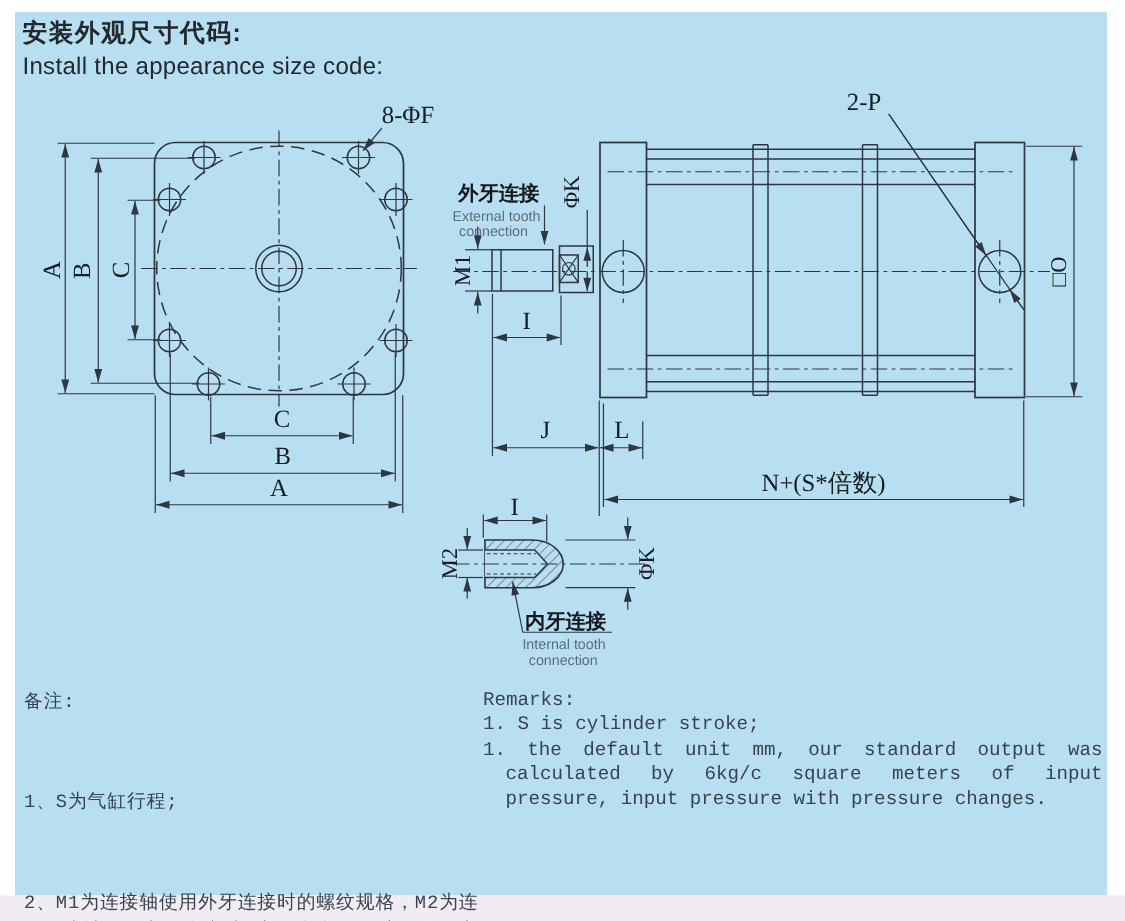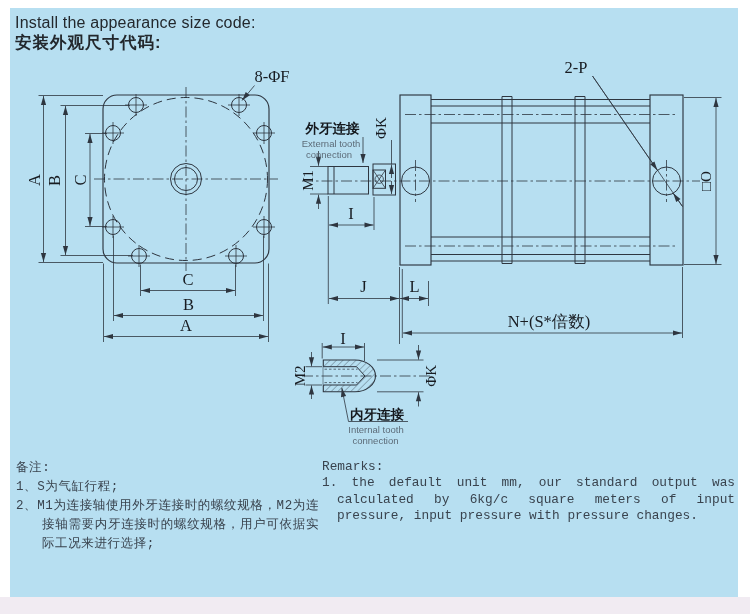--- a/index.html
+++ b/index.html
@@ -21,34 +21,34 @@
   text.lblEn{font-family:"Liberation Sans","DejaVu Sans",sans-serif;font-size:9.5px;fill:#5d6c79;}
 
   
   #title-block{position:absolute;left:15px;top:11px;color:#23282d;}
   #title-zh{font-size:16.5px;font-weight:600;letter-spacing:1px;}
   #title-en{font-size:16px;margin-top:3px;letter-spacing:0.2px;}
 
   
   .remarks{position:absolute;color:#39434e;font-family:Liberation Mono, monospace;}
   #remarks-zh{left:16px;top:459px;width:303px;font-size:12.5px;line-height:19px;letter-spacing:0.6px;}
-  #remarks-zh .item{padding-left:26px;text-indent:-26px;text-align:justify;}
+  #remarks-zh .item{padding-left:26px;text-indent:-26px;text-align:justify;margin-top:48px;}
   #remarks-en{left:322px;top:459px;width:413px;font-size:12.8px;line-height:16.4px;}
   #remarks-en .item{padding-left:15px;text-indent:-15px;text-align:justify;}
 </style>
 </head>
 <body>
 
 <div id="stage">
   <div id="panel"></div>
   <div id="bottom-strip"></div>
 
   <div id="title-block">
+    <div id="title-zh">安装外观尺寸代码:</div>
     <div id="title-en">Install the appearance size code:</div>
-    <div id="title-zh">安装外观尺寸代码:</div>
   </div>
 
   <svg id="drawing" viewBox="0 0 750 614" xmlns="http://www.w3.org/2000/svg">
     <defs>
       <marker id="mE" orient="auto" markerUnits="userSpaceOnUse" markerWidth="11" markerHeight="7" refX="9.5" refY="3.5">
         <path d="M0.5,0.9 L9.5,3.5 L0.5,6.1 Z" fill="#2e3640"></path>
       </marker>
       <marker id="mS" orient="auto" markerUnits="userSpaceOnUse" markerWidth="11" markerHeight="7" refX="1" refY="3.5">
         <path d="M10,0.9 L1,3.5 L10,6.1 Z" fill="#2e3640"></path>
       </marker>
@@ -264,15 +264,16 @@
   </svg>
 
   <div id="remarks-zh" class="remarks">
     <div class="hdr">备注:</div>
     <div class="item">1、S为气缸行程;</div>
     <div class="item">2、M1为连接轴使用外牙连接时的螺纹规格，M2为连接轴需要内牙连接时的螺纹规格，用户可依据实际工况来进行选择;</div>
   </div>
 
   <div id="remarks-en" class="remarks">
     <div class="hdr">Remarks:</div>
+    <div class="item">1. S is cylinder stroke;</div>
     <div class="item">1. the default unit mm, our standard output was calculated by 6kg/c square meters of input pressure, input pressure with pressure changes.</div>
   </div>
 </div>
 
 </body></html>

